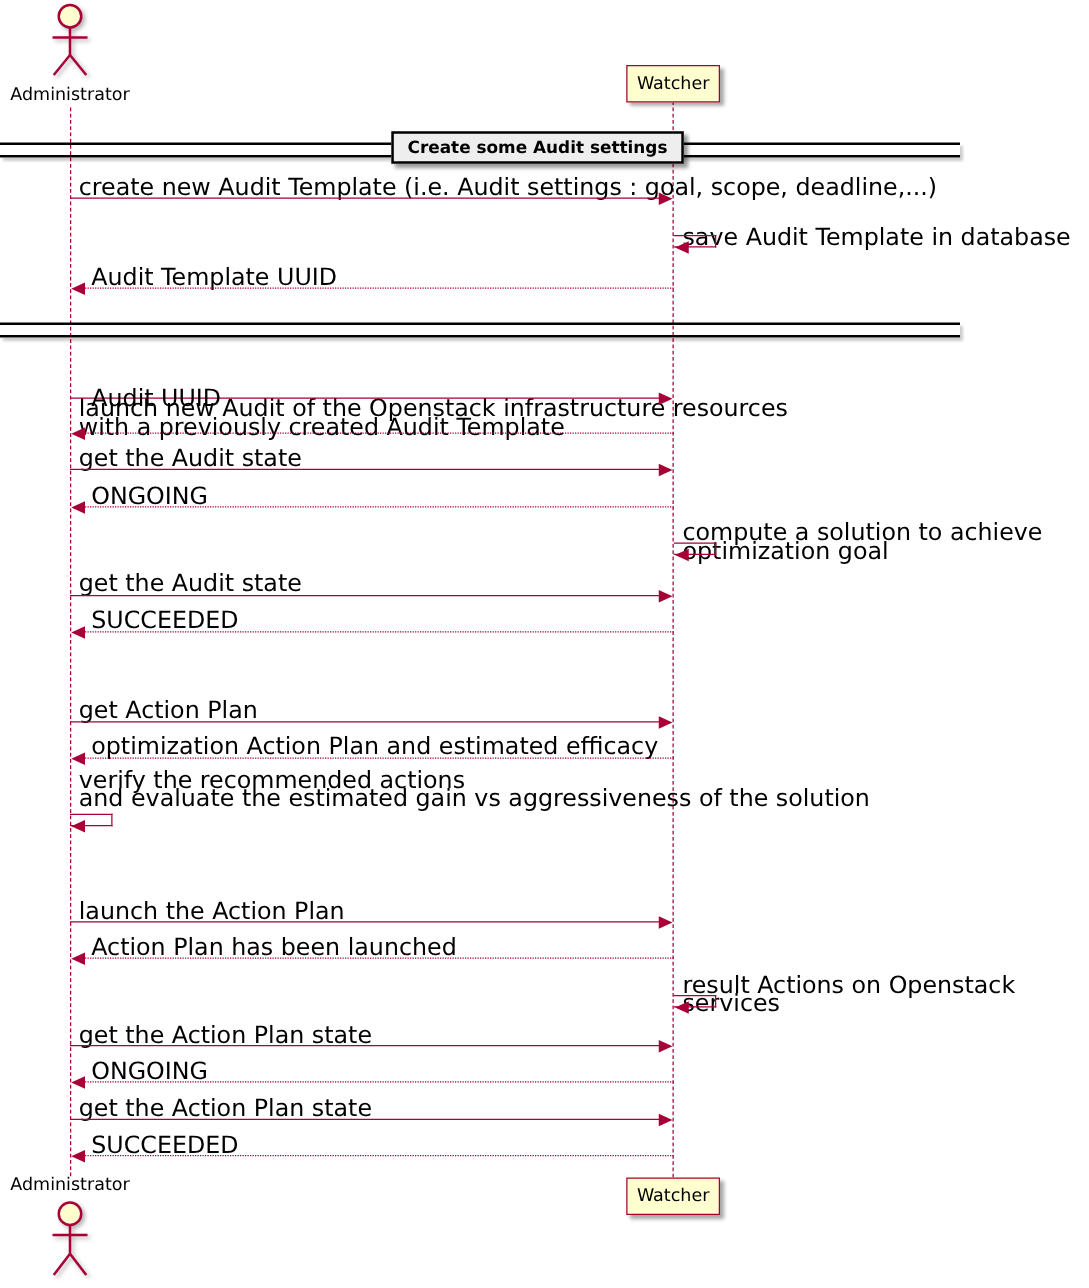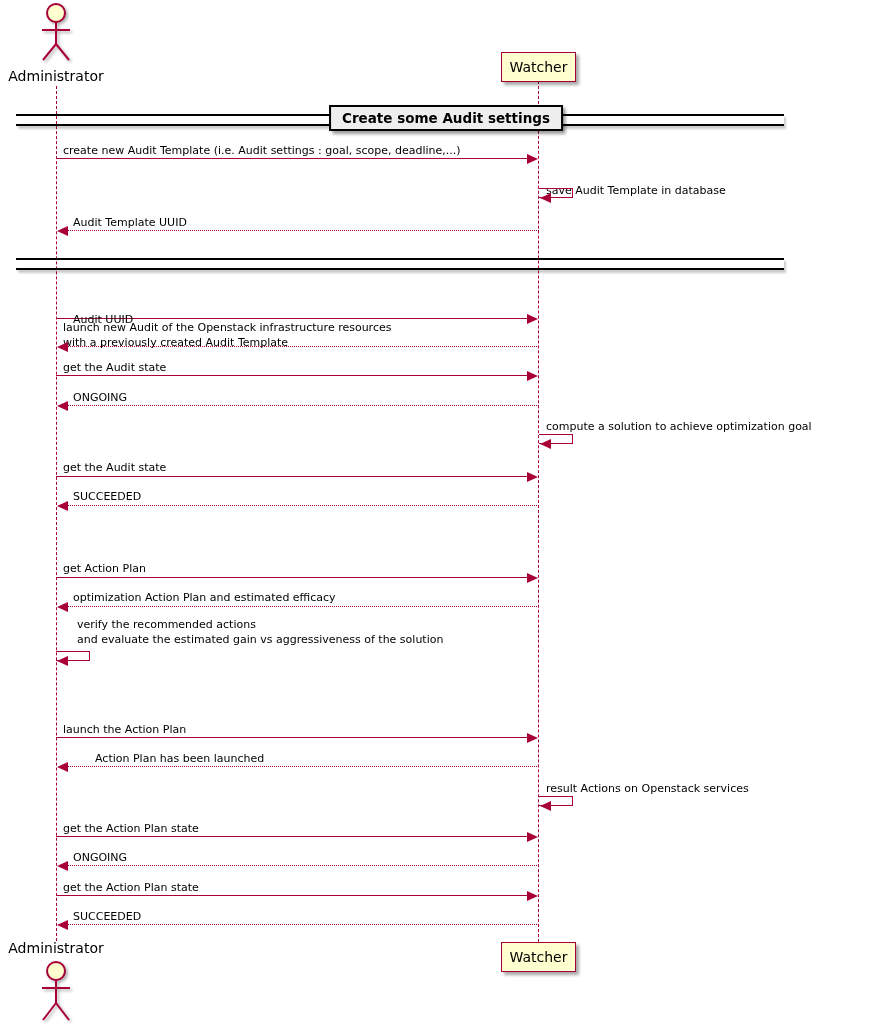--- a/index.html
+++ b/index.html
@@ -10,27 +10,27 @@
   }
   .lifeline{position:absolute;width:0;border-left:1px dashed #A80036;}
   .pbox{
     position:absolute;background:#FEFECE;border:1.5px solid #A80036;
     box-shadow:3px 3px 3px rgba(0,0,0,0.35);
     display:flex;align-items:center;justify-content:center;
     font-size:14px;white-space:nowrap;
   }
   .actor-label{position:absolute;transform:translateX(-50%);font-size:14px;white-space:nowrap;}
   .actor-svg{position:absolute;filter:drop-shadow(2.5px 2.5px 1.5px rgba(0,0,0,0.3));}
-  .msg-label{position:absolute;font-size:11px;line-height:15px;white-space:pre-line;}
+  .msg-label{position:absolute;font-size:19px;line-height:15px;white-space:pre-line;}
   .line-solid{position:absolute;height:0;border-top:1.5px solid #A80036;}
   .line-dotted{position:absolute;height:0;border-top:1.5px dotted #A80036;}
   .head-r{position:absolute;width:0;height:0;border-top:5px solid transparent;border-bottom:5px solid transparent;border-left:11px solid #A80036;}
   .head-l{position:absolute;width:0;height:0;border-top:5px solid transparent;border-bottom:5px solid transparent;border-right:11px solid #A80036;}
   .self-loop{position:absolute;width:33px;height:8px;border:1.5px solid #A80036;border-left:none;}
-  .divider{position:absolute;left:16px;width:768px;height:8px;}
+  .divider{position:absolute;left:0;width:768px;height:8px;}
   .divider-lines{position:absolute;left:0;right:0;top:0;height:8px;border-top:2px solid #000;border-bottom:2px solid #000;box-shadow:2px 3px 2px rgba(0,0,0,0.2);}
   .divider-box{
     position:absolute;left:430px;top:4px;transform:translate(-50%,-50%);
     background:#EEEEEE;border:2px solid #000;padding:3px 11px;
     font-size:13.5px;font-weight:bold;white-space:nowrap;
     box-shadow:3px 3px 3px rgba(0,0,0,0.4);
   }
 </style>
 </head>
 <body>
@@ -128,35 +128,35 @@
     <div class="head-r" style="left:527px;top:573px;"></div>
   </div>
 
   <div>
     <div class="msg-label" style="left:73px;top:590px;">optimization Action Plan and estimated efficacy</div>
     <div class="line-dotted" style="left:66px;top:606px;width:473px;"></div>
     <div class="head-l" style="left:57px;top:602px;"></div>
   </div>
 
   <div>
-    <div class="msg-label" style="left:77px;top:617px;">verify the recommended actions
+    <div class="msg-label" style="left:63px;top:617px;">verify the recommended actions
 and evaluate the estimated gain vs aggressiveness of the solution</div>
     <div class="self-loop" style="left:56px;top:651px;"></div>
     <div class="head-l" style="left:57px;top:656px;"></div>
   </div>
 
 
   <div>
     <div class="msg-label" style="left:63px;top:722px;">launch the Action Plan</div>
     <div class="line-solid" style="left:56px;top:737px;width:473px;"></div>
     <div class="head-r" style="left:527px;top:733px;"></div>
   </div>
 
   <div>
-    <div class="msg-label" style="left:73px;top:751px;margin-left:22px;">Action Plan has been launched</div>
+    <div class="msg-label" style="left:73px;top:751px;">Action Plan has been launched</div>
     <div class="line-dotted" style="left:66px;top:766px;width:473px;"></div>
     <div class="head-l" style="left:57px;top:762px;"></div>
   </div>
 
   <div>
     <div class="msg-label" style="left:546px;top:781px;">result Actions on Openstack services</div>
     <div class="self-loop" style="left:539px;top:796px;"></div>
     <div class="head-l" style="left:540px;top:801px;"></div>
   </div>
 

